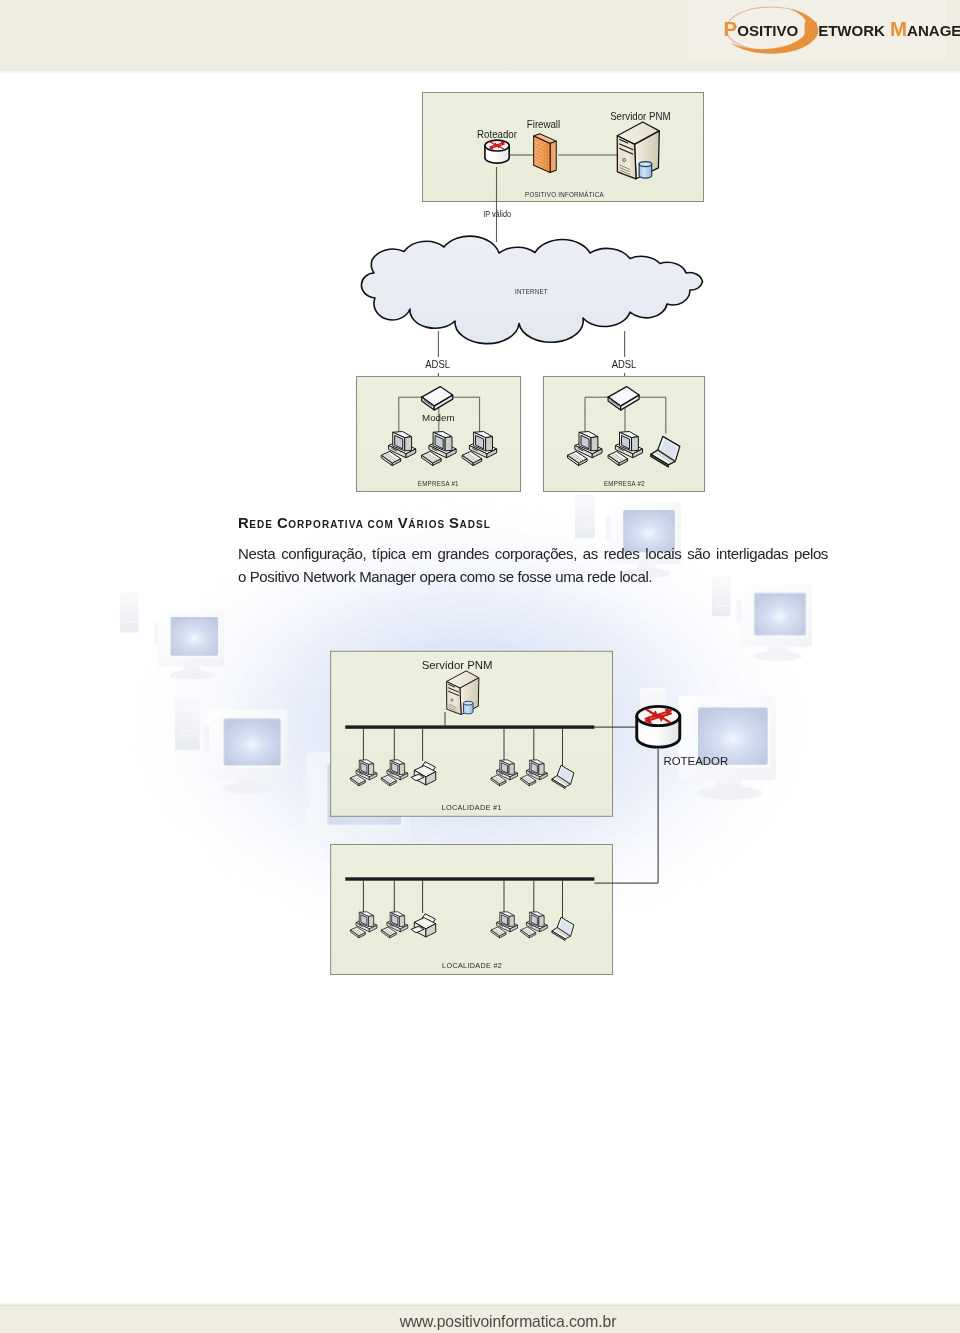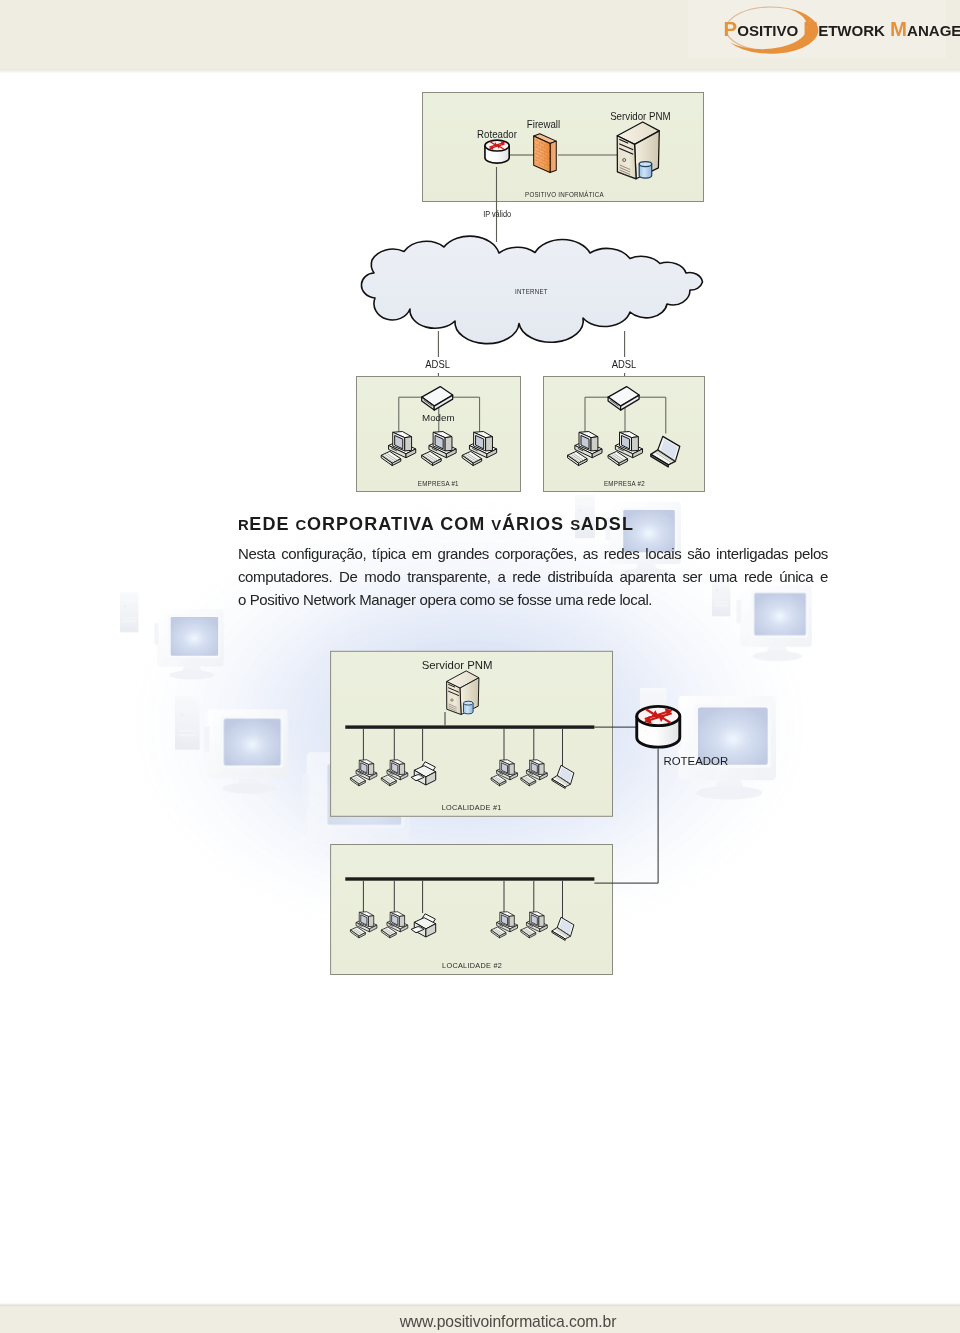--- a/index.html
+++ b/index.html
@@ -7,21 +7,21 @@
   body{width:960px;height:1333px;background:#fff;font-family:"Liberation Sans",sans-serif;overflow:hidden;position:relative;}
   .header-band{position:absolute;left:0;top:0;width:960px;height:69px;background:#efece1;}
   .header-rule{position:absolute;left:0;top:69px;width:960px;height:4px;background:linear-gradient(#e9e5d9,#fcfcf9);}
   .footer-band{position:absolute;left:0;top:1306px;width:960px;height:27px;background:#efece1;}
   .footer-rule{position:absolute;left:0;top:1303px;width:960px;height:3px;background:linear-gradient(#fdfdfb,#dedacd);}
   .footer-text{position:absolute;left:0;top:1313px;width:960px;text-align:center;font-size:15.7px;color:#4b4a44;letter-spacing:-0.1px;margin-left:28px;}
   .watermark{position:absolute;left:0;top:450px;width:960px;height:560px;overflow:visible;pointer-events:none;opacity:.72;}
   .body-text{position:absolute;left:238px;top:514px;width:590px;}
   .sec-heading{font-family:"Liberation Sans",sans-serif;font-weight:bold;color:#1b1b1b;white-space:nowrap;height:17px;}
   .sec-heading .cap{font-size:14.9px;letter-spacing:.6px;}
-  .sec-heading .sm{font-size:18px;letter-spacing:1.05px;}
+  .sec-heading .sm{font-size:10px;letter-spacing:1.05px;}
   .sec-para{margin:11px 0 16px 0;font-family:"Liberation Sans",sans-serif;font-size:15.0px;line-height:23.2px;color:#232323;letter-spacing:-0.38px;}
   .pline{white-space:pre;}
   .pline.just{text-align:justify;text-align-last:justify;white-space:normal;}
   .diagram{position:absolute;}
   .diagram-top{left:340px;top:88px;width:370px;height:412px;}
   .dlbl-l{font-family:"Liberation Sans",sans-serif;font-size:10.8px;fill:#1c1c1c;}
   .dlbl-m{font-family:"Liberation Sans",sans-serif;font-size:8.5px;fill:#1c1c1c;}
   .dlbl-s{font-family:"Liberation Sans",sans-serif;font-size:7.6px;fill:#2a2a2a;letter-spacing:.3px;}
   .diagram-bottom{left:328px;top:648px;width:412px;height:330px;}
   .logo{position:absolute;left:690px;top:0px;width:250px;height:60px;}
@@ -446,21 +446,20 @@
           <use href="#laptopIcon"></use>
         </g>
   </g>
 </svg>
 </div>
 
 <div class="body-text">
   <div class="sec-heading"><span class="cap">R</span><span class="sm">EDE </span><span class="cap">C</span><span class="sm">ORPORATIVA </span><span class="sm">COM </span><span class="cap">V</span><span class="sm">ÁRIOS </span><span class="cap">S</span><span class="sm">ADSL</span></div>
   <div class="sec-para">
     <div class="pline just">Nesta configuração, típica em grandes corporações, as redes locais são interligadas pelos</div>
-    <div class="pline just">computadores. De modo transparente, a rede distribuída aparenta ser uma rede única e</div>
     <div class="pline">o Positivo Network Manager opera como se fosse uma rede local.</div>
   </div>
 </div>
 
 <div class="diagram diagram-bottom">
 <svg width="412" height="332" viewBox="0 0 412 332">
   <g>
     <rect x="2.6" y="3.3" width="281.9" height="165" fill="url(#gBox)" stroke="#8b8b80" stroke-width="1"></rect>
     <text class="dlbl-s" x="143.7" y="162" text-anchor="middle" textLength="60" lengthAdjust="spacingAndGlyphs">LOCALIDADE #1</text>
   </g>

